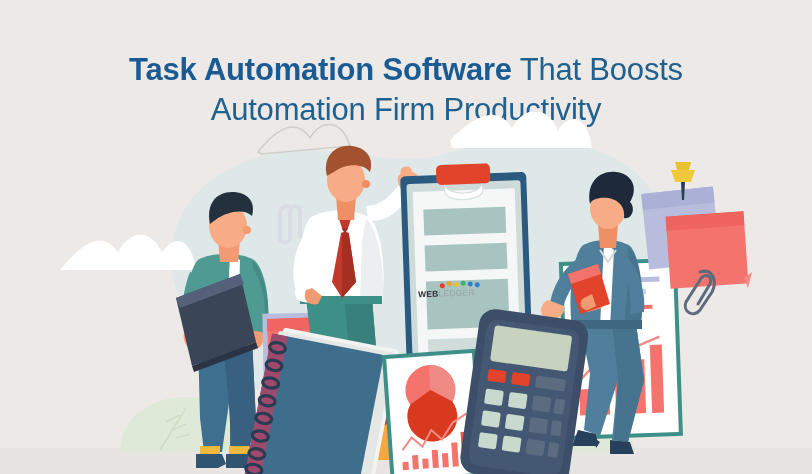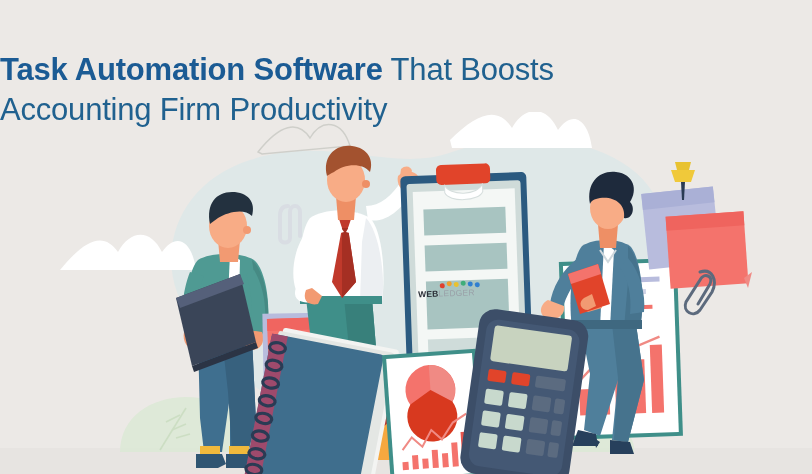--- a/index.html
+++ b/index.html
@@ -6,20 +6,21 @@
   body{
     width:812px;height:474px;overflow:hidden;
     background:#ece9e6;
     font-family:"Liberation Sans", sans-serif;
   }
   #stage{position:relative;width:812px;height:474px;overflow:hidden;background:#ece9e6;}
 
   
   .headline{
     position:absolute;left:0;top:28px;width:812px;
+    text-align:center;
     line-height:40px;
     letter-spacing:-0.2px;
     -webkit-font-smoothing:antialiased;
   }
   .headline .ln{display:block;}
   .hl-strong{
     font-size:31px;font-weight:bold;color:#1b5b94;
   }
   .hl-light{
     font-size:31px;font-weight:normal;color:#20618f;
@@ -48,21 +49,21 @@
 </style>
 </head>
 <body>
 
 <div id="stage">
 
   <h1 class="headline">
     <span class="ln">
       <span class="hl-strong">Task Automation Software</span><span class="hl-light"> That Boosts</span>
     </span>
-    <span class="ln hl-light">Accounting Firm Productivity</span>
+    <span class="ln hl-light">Automation Firm Productivity</span>
   </h1>
 
   <div id="art">
     <svg viewBox="0 0 812 362" xmlns="http://www.w3.org/2000/svg">
 
       <g>
         <path d="M196 212 C150 160 168 74 250 48 C330 22 392 62 452 40 C530 12 628 30 656 86 C690 152 676 236 620 272 C548 318 420 316 336 306 C262 298 226 250 196 212 Z" fill="#dfe8e8"></path>
       </g>
 
       <g>

